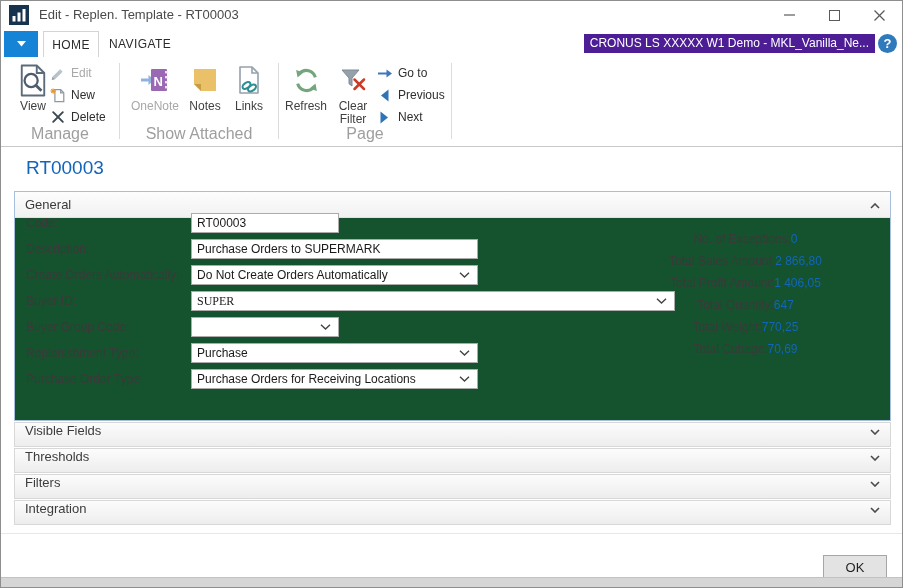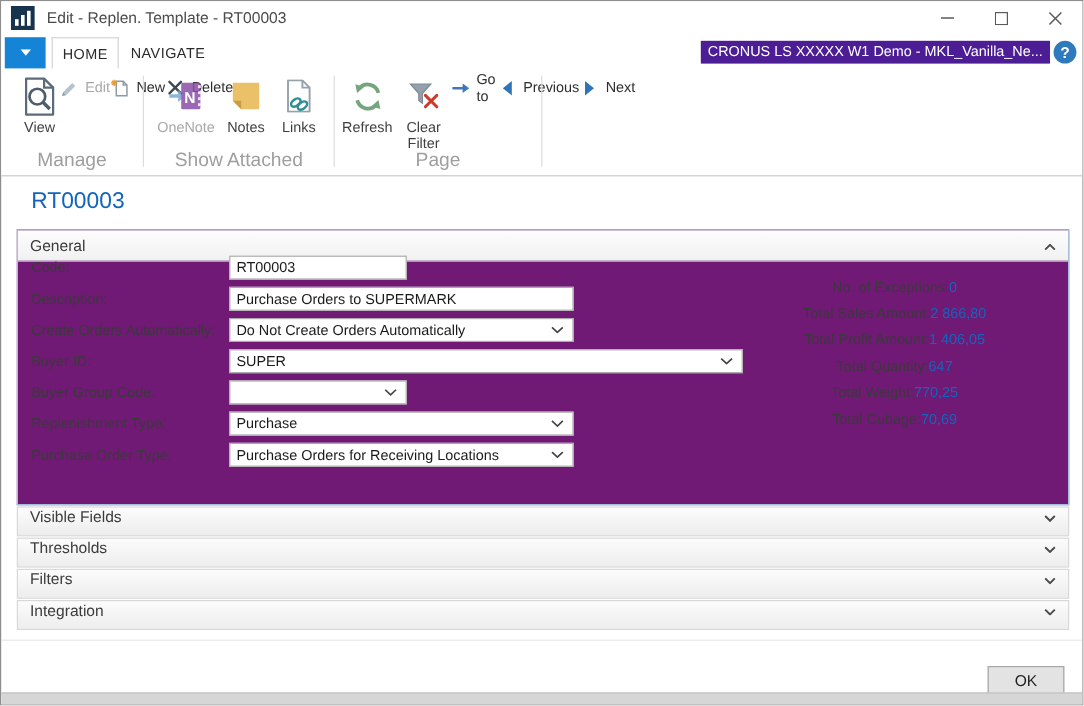--- a/index.html
+++ b/index.html
@@ -27,36 +27,36 @@
   .rgroup{position:absolute;top:0;height:88px;}
   .g-manage{left:0;width:118px;}
   .g-show{left:119px;width:158px;}
   .g-page{left:278px;width:172px;}
   .rsep{position:absolute;top:5px;width:1px;height:76px;background:#dcdcdc;}
   .glabel{position:absolute;bottom:3px;left:0;width:100%;text-align:center;font-size:16px;color:#9e9e9e;}
   .bbtn{position:absolute;top:3px;display:flex;flex-direction:column;align-items:center;cursor:default;}
   .bbtn .icn{height:38px;display:flex;align-items:center;justify-content:center;}
   .bbtn .lbl{font-size:12px;color:#3f3f3f;line-height:13px;text-align:center;margin-top:1px;}
   .bbtn.disabled .lbl{color:#a8a8a8;}
-  .smallcol{position:absolute;display:flex;flex-direction:row;}
+  .smallcol{position:absolute;display:flex;flex-direction:column;}
   .sbtn{height:22px;display:flex;align-items:center;gap:5px;font-size:12px;color:#2e2e2e;cursor:default;}
   .sbtn.disabled{color:#a8a8a8;}
   .sbtn .sic{width:17px;display:flex;align-items:center;justify-content:center;}
 
   
   .page-title{position:absolute;left:25px;top:156px;font-size:19px;color:#1365bb;}
-  .fasttab{position:absolute;left:13px;top:190px;width:877px;height:230px;border:1px solid #a7bedd;box-sizing:border-box;background:#701a75;}
+  .fasttab{position:absolute;left:13px;top:190px;width:877px;height:230px;border:1px solid #a7bedd;box-sizing:border-box;background:#14532d;}
   .ft-header{height:25px;background:linear-gradient(#fdfdfd,#f1f1f1);border-bottom:1px solid #e2e2e2;display:flex;align-items:center;justify-content:space-between;padding:0 10px;font-size:13px;color:#3a3a3a;cursor:default;}
 
   .fields{position:absolute;left:25px;top:212px;}
   .frow{display:flex;align-items:center;height:20px;margin-bottom:6px;}
   .flabel{width:165px;font-size:12px;color:#3a3a3a;}
   .ctl-text{height:20px;box-sizing:border-box;border:1px solid #ababab;font-size:12px;padding:0 5px;color:#1a1a1a;font-family:"Liberation Sans",sans-serif;background:#fff;}
   .sel{height:20px;box-sizing:border-box;border:1px solid #ababab;background:#fff;display:flex;align-items:center;justify-content:space-between;padding:0 7px 0 5px;font-size:12px;color:#1a1a1a;cursor:default;}
-  .w-sm{width:148px;}.w-md{width:287px;}.w-lg{width:428px;}
+  .w-sm{width:148px;}.w-md{width:287px;}.w-lg{width:484px;font-family:Liberation Serif, serif;}
 
   .totals{position:absolute;left:652px;top:227px;width:185px;}
   .trow{display:flex;justify-content:center;align-items:center;height:22px;}
   .tlabel{font-size:12px;color:#3a3a3a;}
   .tvalue{font-size:12px;color:#1365bb;}
 
   .sections{position:absolute;left:13px;top:421px;width:877px;}
   .sec{height:25px;margin-bottom:1px;background:linear-gradient(#fcfcfc,#ededed);border:1px solid #d8d8d8;box-sizing:border-box;display:flex;align-items:flex-start;justify-content:space-between;padding:0 10px;font-size:13px;color:#3c3c3c;cursor:default;}
 
   .content-divider{position:absolute;left:0;right:0;top:532px;border-top:1px solid #e8e8e8;}

